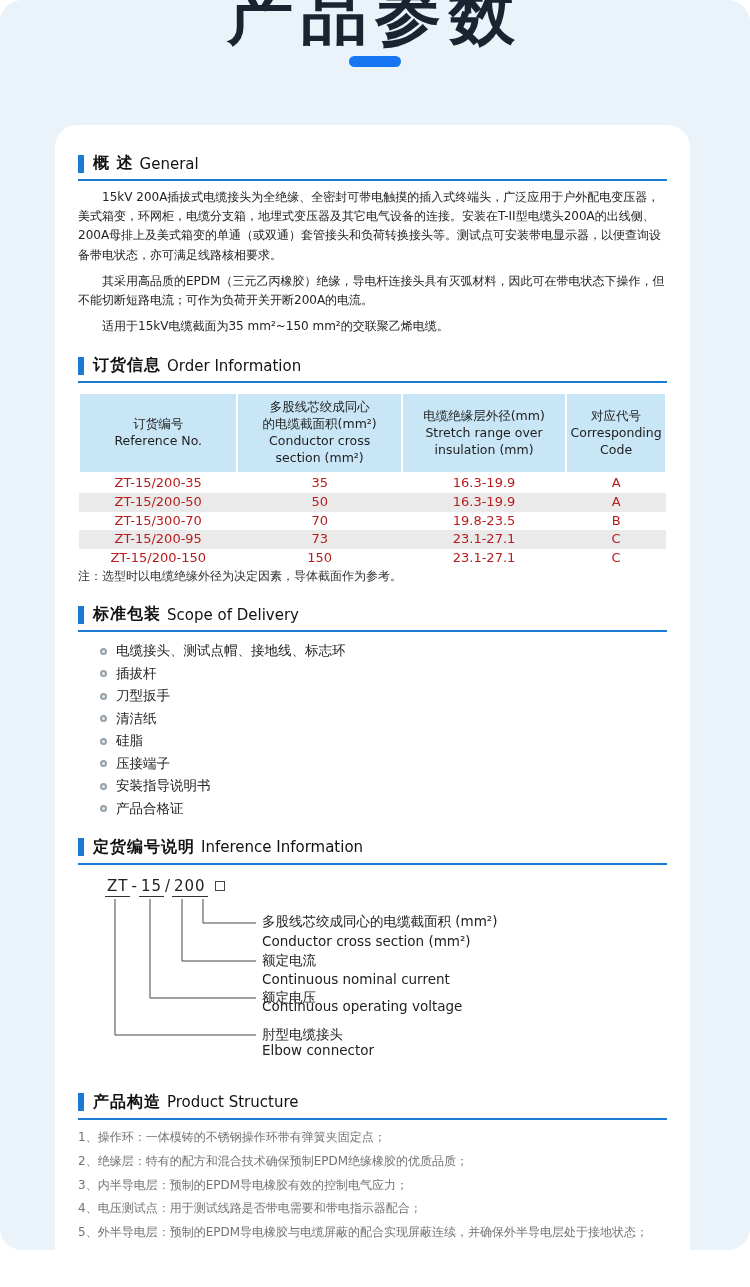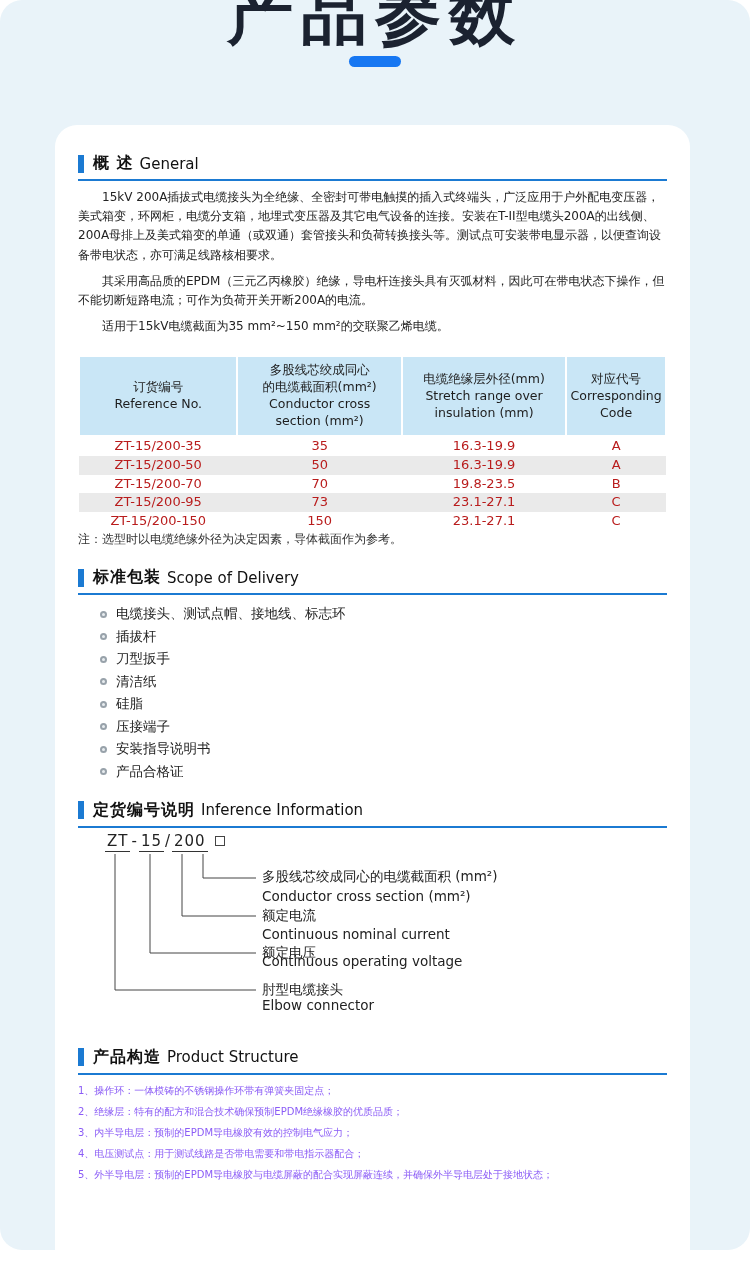--- a/index.html
+++ b/index.html
@@ -32,31 +32,31 @@
   table.order td { text-align:center; font-size:13px; line-height:1.3; padding:1px 2px; color:#b91c1c; }
   table.order tbody tr:nth-child(even) td { background:#eaeaea; }
   .col1{width:27%;} .col2{width:28%;} .col3{width:28%;} .col4{width:17%;}
   .table-note { margin-top:0; font-size:12px; color:#333; }
 
   .deliv { margin:10px 0 0 22px; list-style:none; }
   .deliv li { display:flex; align-items:center; margin:4.5px 0; font-size:13.5px; color:#222; }
   .dot { flex:0 0 auto; width:7px; height:7px; border-radius:50%;
     border:2px solid #98a2aa; background:#e8edf0; margin-right:9px; }
 
-  .inf-diagram { position:relative; height:196px; margin-top:4px; }
+  .inf-diagram { position:relative; height:196px; margin-top:12px; }
   .inf-code { position:absolute; left:27px; top:0; font-size:15px; color:#222; letter-spacing:1px; }
   .inf-code .u { border-bottom:1.5px solid #333; padding:0 2px 1px; }
   .inf-code .sep { padding:0 1px; }
   .inf-box { display:inline-block; width:10px; height:10px; border:1.5px solid #444;
     margin-left:7px; }
   .inf-lines { position:absolute; left:0; top:0; }
   .inf-label { position:absolute; left:184px; font-size:13.5px; color:#222; white-space:nowrap; }
 
   .struct { margin-top:9px; }
-  .struct div { margin:6.5px 0; font-size:10px; line-height:1.45; color:#8b5cf6; white-space:nowrap; }
+  .struct div { margin:6.5px 0; font-size:12px; line-height:1.45; color:#737373; white-space:nowrap; }
 </style>
 </head>
 <body>
 
 <div class="page">
 
   <h1 class="page-title">产品参数</h1>
   <div class="title-dash"></div>
 
   <div class="card">
@@ -68,20 +68,25 @@
         <span class="sec-en">General</span>
       </div>
       <div class="paras">
         <p class="para">15kV 200A插拔式电缆接头为全绝缘、全密封可带电触摸的插入式终端头，广泛应用于户外配电变压器，美式箱变，环网柜，电缆分支箱，地埋式变压器及其它电气设备的连接。安装在T-II型电缆头200A的出线侧、200A母排上及美式箱变的单通（或双通）套管接头和负荷转换接头等。测试点可安装带电显示器，以便查询设备带电状态，亦可满足线路核相要求。</p>
         <p class="para">其采用高品质的EPDM（三元乙丙橡胶）绝缘，导电杆连接头具有灭弧材料，因此可在带电状态下操作，但不能切断短路电流；可作为负荷开关开断200A的电流。</p>
         <p class="para">适用于15kV电缆截面为35 mm²~150 mm²的交联聚乙烯电缆。</p>
       </div>
     </div>
 
     <div class="sec">
+      <div class="sec-head">
+        <span class="sec-bar"></span>
+        <span class="sec-zh">订货信息</span>
+        <span class="sec-en">Order Information</span>
+      </div>
       <table class="order">
         <colgroup>
             <col class="col1">
             <col class="col2">
             <col class="col3">
             <col class="col4">
           </colgroup>
         <thead>
           <tr>
             <th>
@@ -113,21 +118,21 @@
             <td>16.3-19.9</td>
             <td>A</td>
           </tr>
           <tr>
             <td>ZT-15/200-50</td>
             <td>50</td>
             <td>16.3-19.9</td>
             <td>A</td>
           </tr>
           <tr>
-            <td>ZT-15/200-70</td>
+            <td>ZT-15/300-70</td>
             <td>70</td>
             <td>19.8-23.5</td>
             <td>B</td>
           </tr>
           <tr>
             <td>ZT-15/200-95</td>
             <td>73</td>
             <td>23.1-27.1</td>
             <td>C</td>
           </tr>

